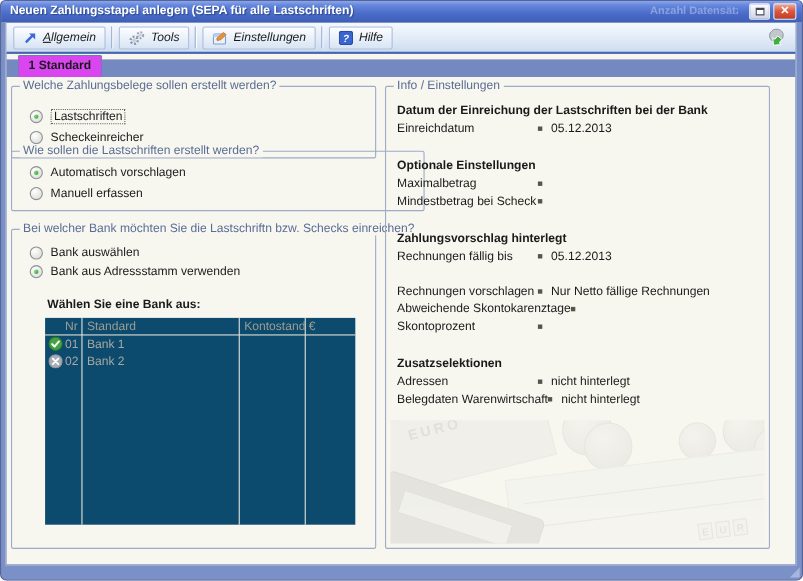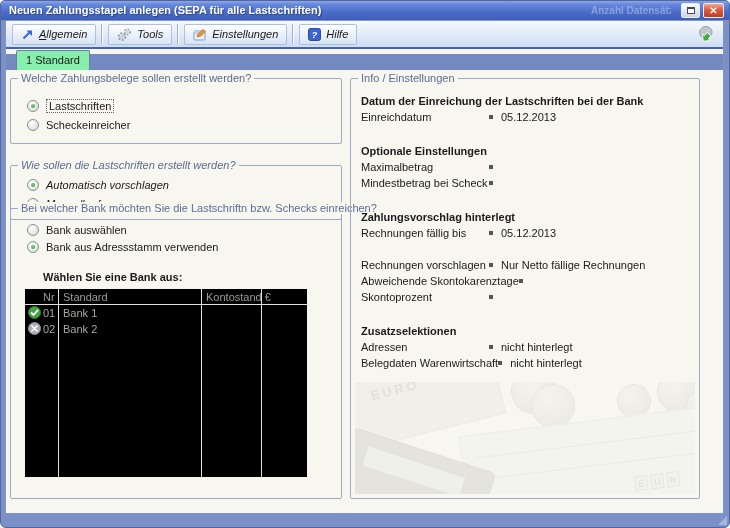--- a/index.html
+++ b/index.html
@@ -37,44 +37,44 @@
             border:1px solid #aebfdd; border-radius:2px; cursor:default;font-style:italic; }
   .tb-sep { width:0; height:20px; border-left:1px solid #9db0d0; border-right:1px solid #ffffff; margin:0 5px; }
   .tb-btn .u { text-decoration:underline; }
   .tb-spacer { flex:1; }
   .tb-exit { width:24px; height:22px; display:flex; align-items:center; justify-content:center;
              border:1px solid transparent; cursor:default; }
 
   
   .tabband { position:absolute; left:0; right:0; top:33px; height:16px; background:#7389c0; }
   .tab { position:absolute; left:10px; top:29px; height:20px; padding:3px 9px 0 9px;
-         background:#86efac; border:1px solid #697fae; border-bottom:none; border-radius:2px 2px 0 0; }
+         background:#d946ef; border:1px solid #697fae; border-bottom:none; border-radius:2px 2px 0 0;font-weight:bold; }
 
   
   .gbox { position:absolute; border:1px solid #9dabc9; border-radius:2px; }
   .gbox > .legend { position:absolute; top:-7px; left:7px; background:#f7f6ef; padding:0 3px;
                     color:#5a6d96; white-space:nowrap; }
 
   .box1 { left:4px; top:57px;  width:332px; height:66px; }
-  .box2 { left:4px; top:144px; width:332px; height:55px;font-style:italic; }
+  .box2 { left:4px; top:116px; width:376px; height:55px; }
   .box3 { left:4px; top:187px; width:332px; height:291px;padding-left:48px; }
   .boxR { left:344px; top:57px; width:350px; height:421px; }
 
   
   .radio-row { position:absolute; left:16px; display:flex; align-items:center; gap:7px; height:14px; cursor:default; }
   .radio { width:12px; height:12px; border-radius:50%; border:1px solid #8a9097;
            background:radial-gradient(circle at 35% 30%, #ffffff, #dededa 80%); position:relative; flex:0 0 12px; }
   .radio.sel::after { content:""; position:absolute; left:3px; top:3px; width:4px; height:4px; border-radius:50%;
                       background:radial-gradient(circle at 35% 30%, #7cd47c, #2e9e2e); }
   .radio-label { white-space:nowrap; }
   .radio-label.focus { border:1px dotted #666; padding:0 2px; }
 
   
   .bank-caption { position:absolute; left:32px; top:62px; font-weight:bold; }
-  .bank-table { position:absolute; left:14px; top:80px; width:282px; height:188px; background:#000000; }
+  .bank-table { position:absolute; left:30px; top:80px; width:282px; height:188px; background:#0c4a6e; }
   .bt-vline { position:absolute; top:0; bottom:0; width:1px; background:#e4e3da; }
   .bt-header { position:absolute; left:0; right:0; top:0; height:16px; border-bottom:1px solid #e0dfd6;
                color:#9c9c94; }
   .bt-header span { position:absolute; top:2px; white-space:nowrap; }
   .bt-row { position:absolute; left:0; right:0; height:16px; color:#a8a8a0; cursor:default; }
   .bt-row span { position:absolute; top:2px; white-space:nowrap; }
   .st-icon { position:absolute; left:3px; top:1px; width:13px; height:13px; }
 
   
   .info-content { position:absolute; left:10px; right:6px; top:0; padding-top:14px; }

